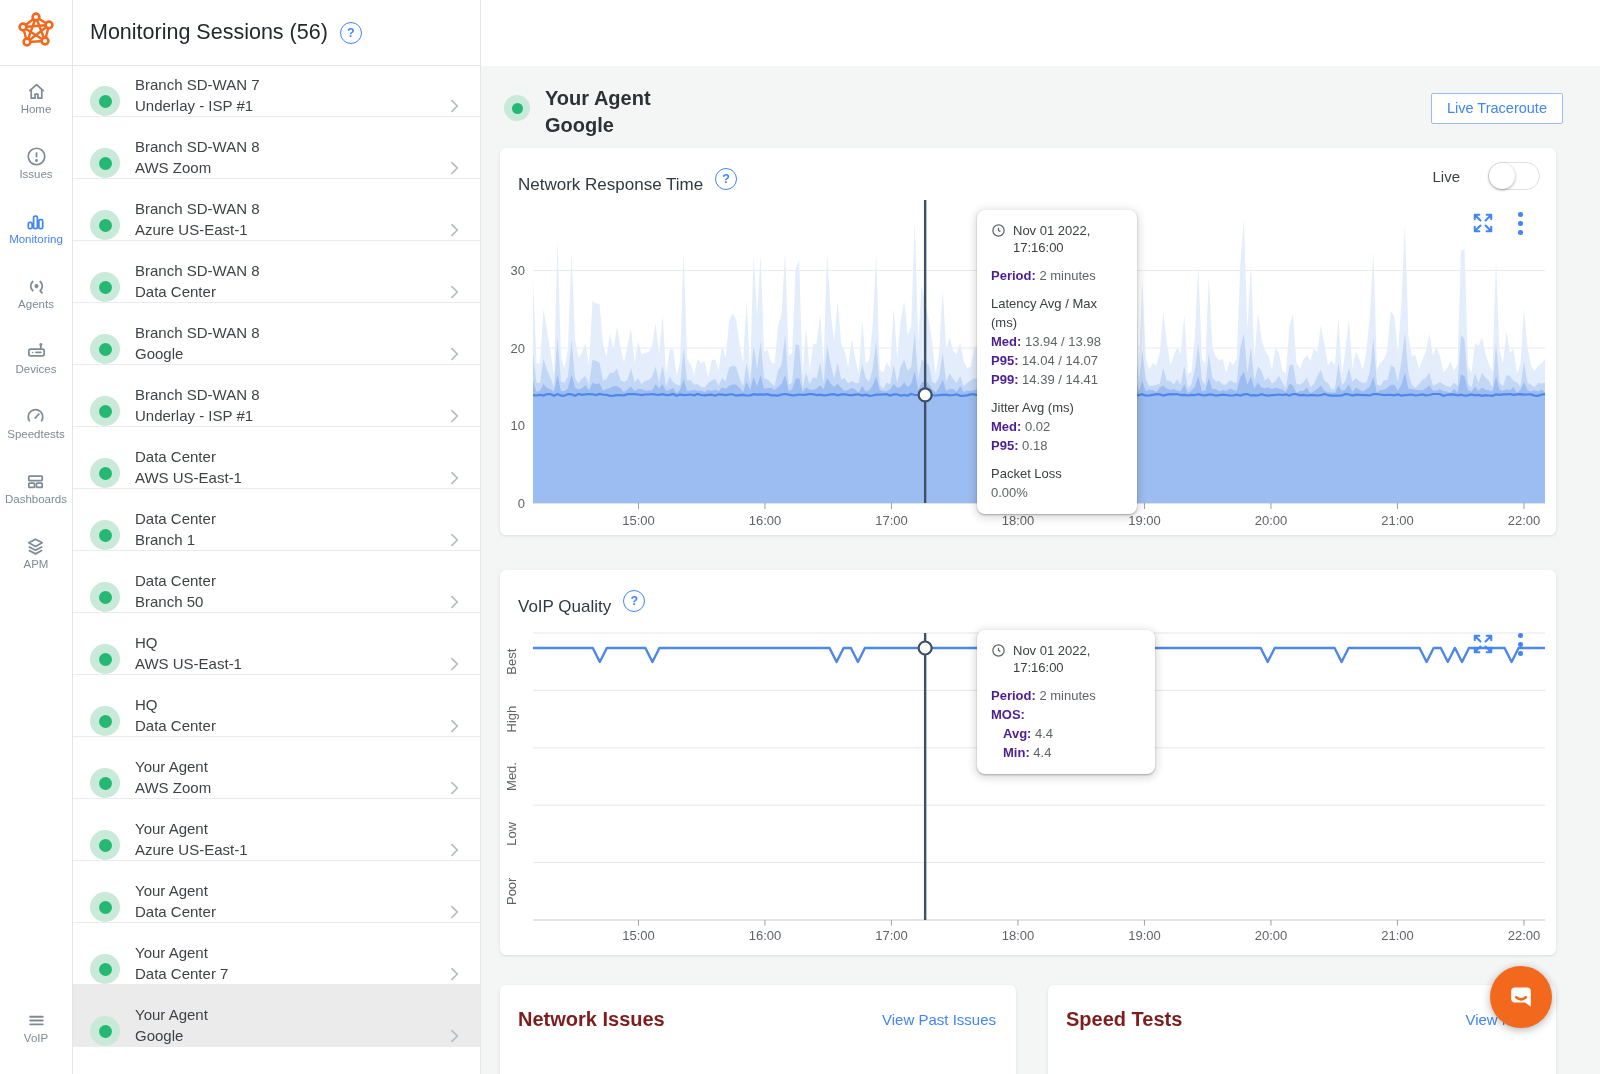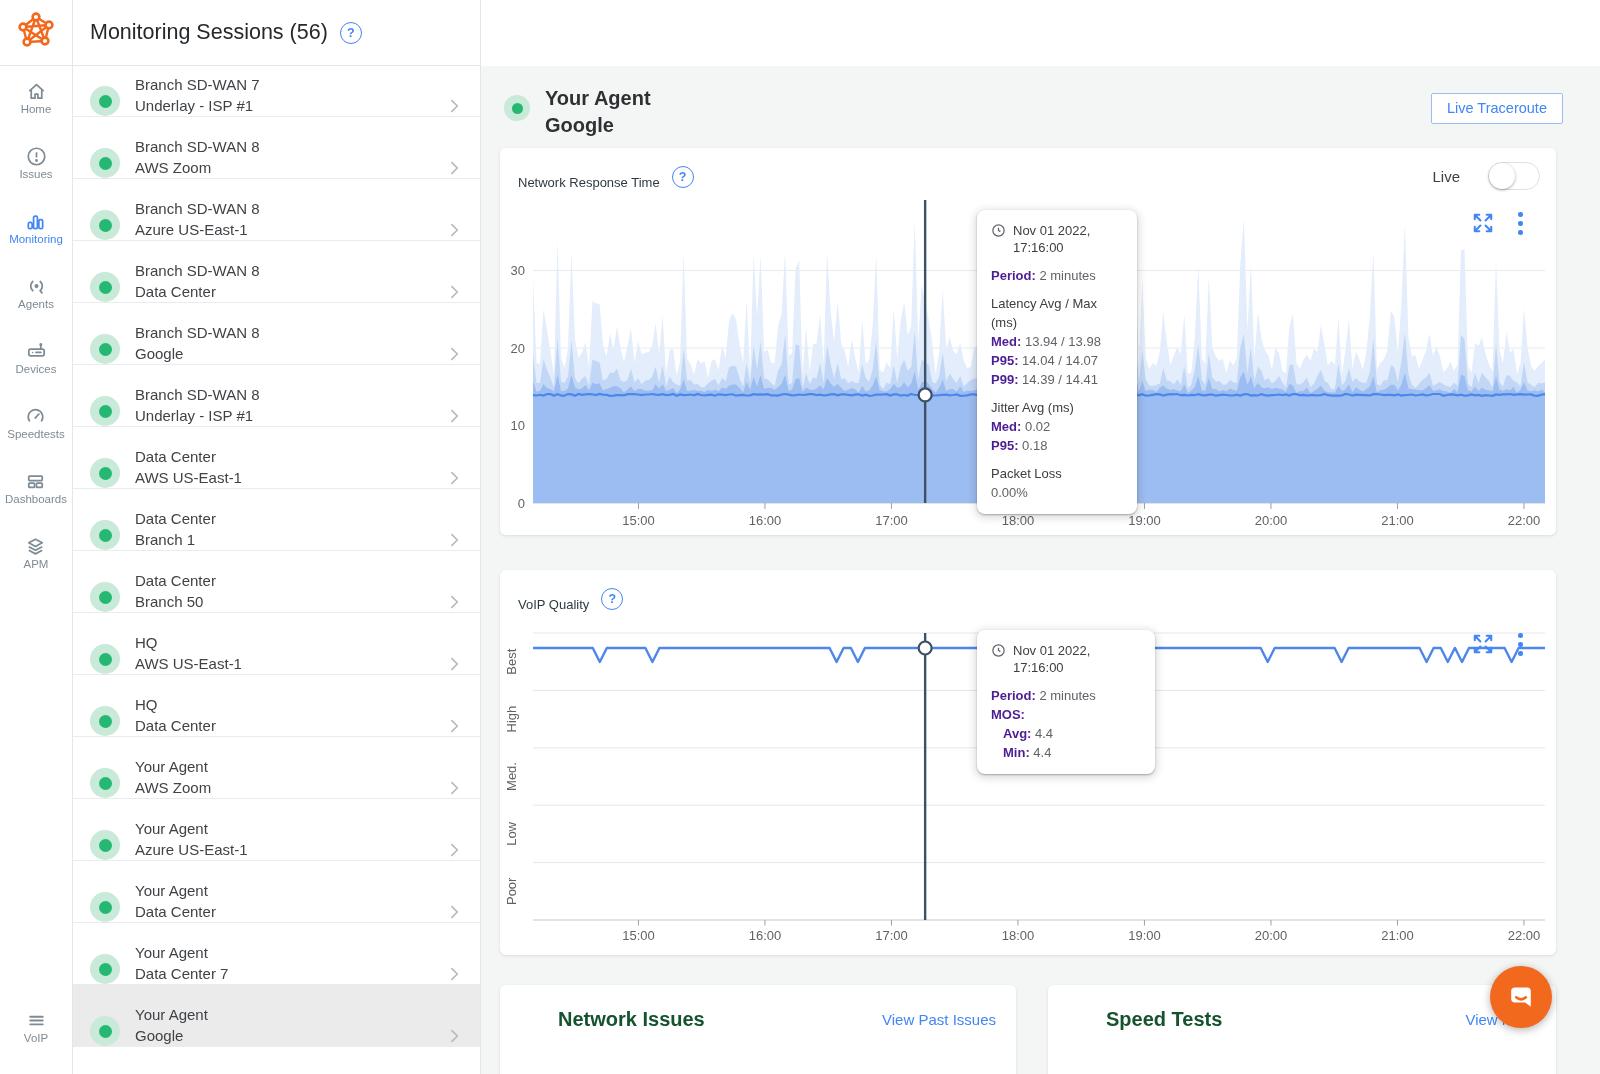--- a/index.html
+++ b/index.html
@@ -59,21 +59,21 @@
   .trace-btn{position:absolute;left:950px;top:27px;height:31px;padding:0 15px;line-height:29px;
              background:#fff;border:1px solid #9dbcf3;border-radius:2px;color:#4285f4;
              font-size:14.5px;font-weight:500;cursor:pointer;box-sizing:border-box;}
 
   .card{position:absolute;background:#fff;border-radius:6px;box-shadow:0 1px 3px rgba(60,64,67,.14);}
   .card-nrt{left:19px;top:82px;width:1056px;height:387px;}
   .card-voip{left:19px;top:504px;width:1056px;height:385px;}
   .card-issues{left:19px;top:919px;width:516px;height:150px;}
   .card-speed{left:567px;top:919px;width:508px;height:150px;}
   .card-head{position:absolute;left:18px;top:15px;display:flex;align-items:center;gap:12px;}
-  .card-title{font-size:13px;font-weight:500;color:#2f3a40;margin-top:12px;}
+  .card-title{font-size:17px;font-weight:500;color:#2f3a40;margin-top:12px;}
 
   .live-wrap{position:absolute;right:16px;top:14px;display:flex;align-items:center;gap:28px;}
   .live-lbl{font-size:15px;color:#3c4043;}
   .toggle{position:relative;width:52px;height:28px;border:1px solid #dfe1e5;border-radius:15px;
           background:#fff;cursor:pointer;box-sizing:border-box;}
   .knob{position:absolute;left:0;top:0;width:26px;height:26px;border-radius:50%;background:#fff;
         box-shadow:0 1px 3px rgba(0,0,0,.35);}
 
   .expand-icon{position:absolute;width:22px;height:22px;color:#4285f4;cursor:pointer;z-index:3;}
   .kebab{position:absolute;display:flex;flex-direction:column;gap:4.5px;cursor:pointer;z-index:3;padding:2px;}
@@ -88,21 +88,21 @@
   .tt-nrt{left:477px;top:62px;width:132px;}
   .tt-voip{left:477px;top:60px;width:150px;}
   .tt-head{display:flex;gap:7px;color:#3c4043;line-height:17px;margin-bottom:10px;}
   .tt-clock{width:15px;height:15px;flex:none;margin-top:1px;color:#5f6368;}
   .tt-row{line-height:19px;}
   .tt-row b{color:#4c1d95;font-weight:700;}
   .tt-sec{margin-top:9px;color:#3c4043;line-height:19px;}
   .tt-ind{padding-left:12px;}
 
   .bottom-head{display:flex;justify-content:space-between;align-items:center;padding:23px 20px 0 18px;}
-  .bottom-title{font-size:20px;font-weight:600;color:#14532d;margin-left:40px;}
+  .bottom-title{font-size:20px;font-weight:600;color:#7f1d1d;}
   .view-link{font-size:15px;font-weight:500;color:#4285f4;cursor:pointer;}
 
   .chat-bubble{position:absolute;left:1490px;top:966px;width:62px;height:62px;border-radius:50%;
                background:#f2681c;box-shadow:0 2px 8px rgba(0,0,0,.3);z-index:9;display:flex;
                align-items:center;justify-content:center;cursor:pointer;}
 </style>
 </head>
 <body>
 
 <div class="stage">

